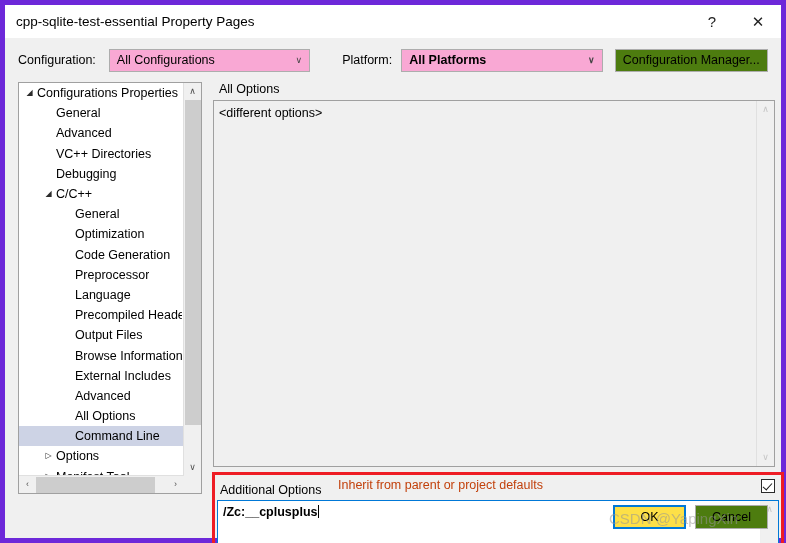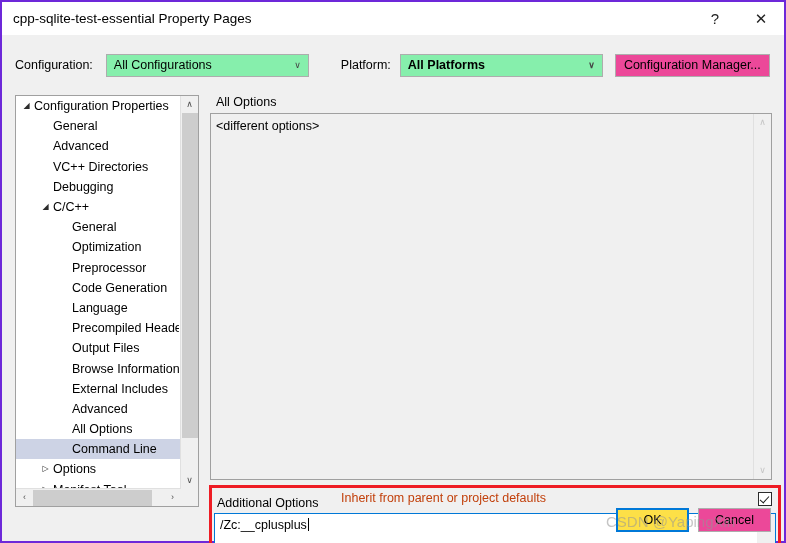--- a/index.html
+++ b/index.html
@@ -16,25 +16,24 @@
     overflow: hidden;
   }
 
   
   #dialog {
     position: absolute;
     left: 0; top: 0;
     width: 786px;
     height: 543px;
     box-sizing: border-box;
-    border: 2px solid #6d28d9;
+    border: 5px solid #6d28d9;
     background: #f0f0f0;
     display: flex;
     flex-direction: column;
-    gap: 8px;
   }
 
   
   .titlebar {
     height: 33px;
     background: #ffffff;
     display: flex;
     align-items: center;
     flex: none;
     position: relative;
@@ -75,21 +74,21 @@
   .lbl {
     white-space: nowrap;
     font-size: 12.5px;
     color: #000;
   }
   .combo {
     position: relative;
     height: 23px;
     box-sizing: border-box;
     border: 1px solid #adadad;
-    background: #86efac;
+    background: #f9a8d4;
     display: flex;
     align-items: center;
     padding: 0 22px 0 7px;
     font-size: 12.5px;
     color: #000;
     cursor: default;
     white-space: nowrap;
     overflow: hidden;
   }
   .combo .chev {
@@ -99,21 +98,21 @@
     font-size: 9px;
     color: #444;
     line-height: 1;
   }
   #combo-config { width: 203px; margin-left: 13px; }
   #combo-platform { width: 203px; margin-left: 9px; font-weight: bold; }
   .btn {
     box-sizing: border-box;
     height: 23px;
     border: 1px solid #adadad;
-    background: #ec4899;
+    background: #4d7c0f;
     font-family: "Liberation Sans", sans-serif;
     font-size: 12.5px;
     color: #000;
     display: flex;
     align-items: center;
     justify-content: center;
     cursor: default;
     white-space: nowrap;
   }
   #btn-config-mgr { width: 155px; margin-left: 12px; }
@@ -292,20 +291,21 @@
     border: 1px solid #0078d7;
     background: #ffffff;
     overflow: hidden;
   }
   #additional-value {
     position: absolute;
     left: 5px; top: 4px;
     font-size: 12.5px;
     color: #000;
     white-space: nowrap;
+    font-weight: bold;
   }
   .caret {
     display: inline-block;
     width: 1px;
     height: 13px;
     background: #000;
     vertical-align: -2px;
     margin-left: 1px;
   }
 
@@ -361,21 +361,21 @@
     </div>
     <div class="btn" id="btn-config-mgr">Configuration Manager...</div>
   </div>
 
   <div class="body-area">
 
     <div id="tree-panel">
       <div id="tree-scroll">
           <div class="tree-item d0">
             <span class="tree-arrow">◢</span>
-            <span class="tree-label">Configuration Properties</span>
+            <span class="tree-label">Configurations Properties</span>
           </div>
           <div class="tree-item d1">
             <span class="tree-arrow"></span>
             <span class="tree-label">General</span>
           </div>
           <div class="tree-item d1">
             <span class="tree-arrow"></span>
             <span class="tree-label">Advanced</span>
           </div>
           <div class="tree-item d1">
@@ -393,25 +393,25 @@
           <div class="tree-item d2">
             <span class="tree-arrow"></span>
             <span class="tree-label">General</span>
           </div>
           <div class="tree-item d2">
             <span class="tree-arrow"></span>
             <span class="tree-label">Optimization</span>
           </div>
           <div class="tree-item d2">
             <span class="tree-arrow"></span>
+            <span class="tree-label">Code Generation</span>
+          </div>
+          <div class="tree-item d2">
+            <span class="tree-arrow"></span>
             <span class="tree-label">Preprocessor</span>
-          </div>
-          <div class="tree-item d2">
-            <span class="tree-arrow"></span>
-            <span class="tree-label">Code Generation</span>
           </div>
           <div class="tree-item d2">
             <span class="tree-arrow"></span>
             <span class="tree-label">Language</span>
           </div>
           <div class="tree-item d2">
             <span class="tree-arrow"></span>
             <span class="tree-label">Precompiled Headers</span>
           </div>
           <div class="tree-item d2">

